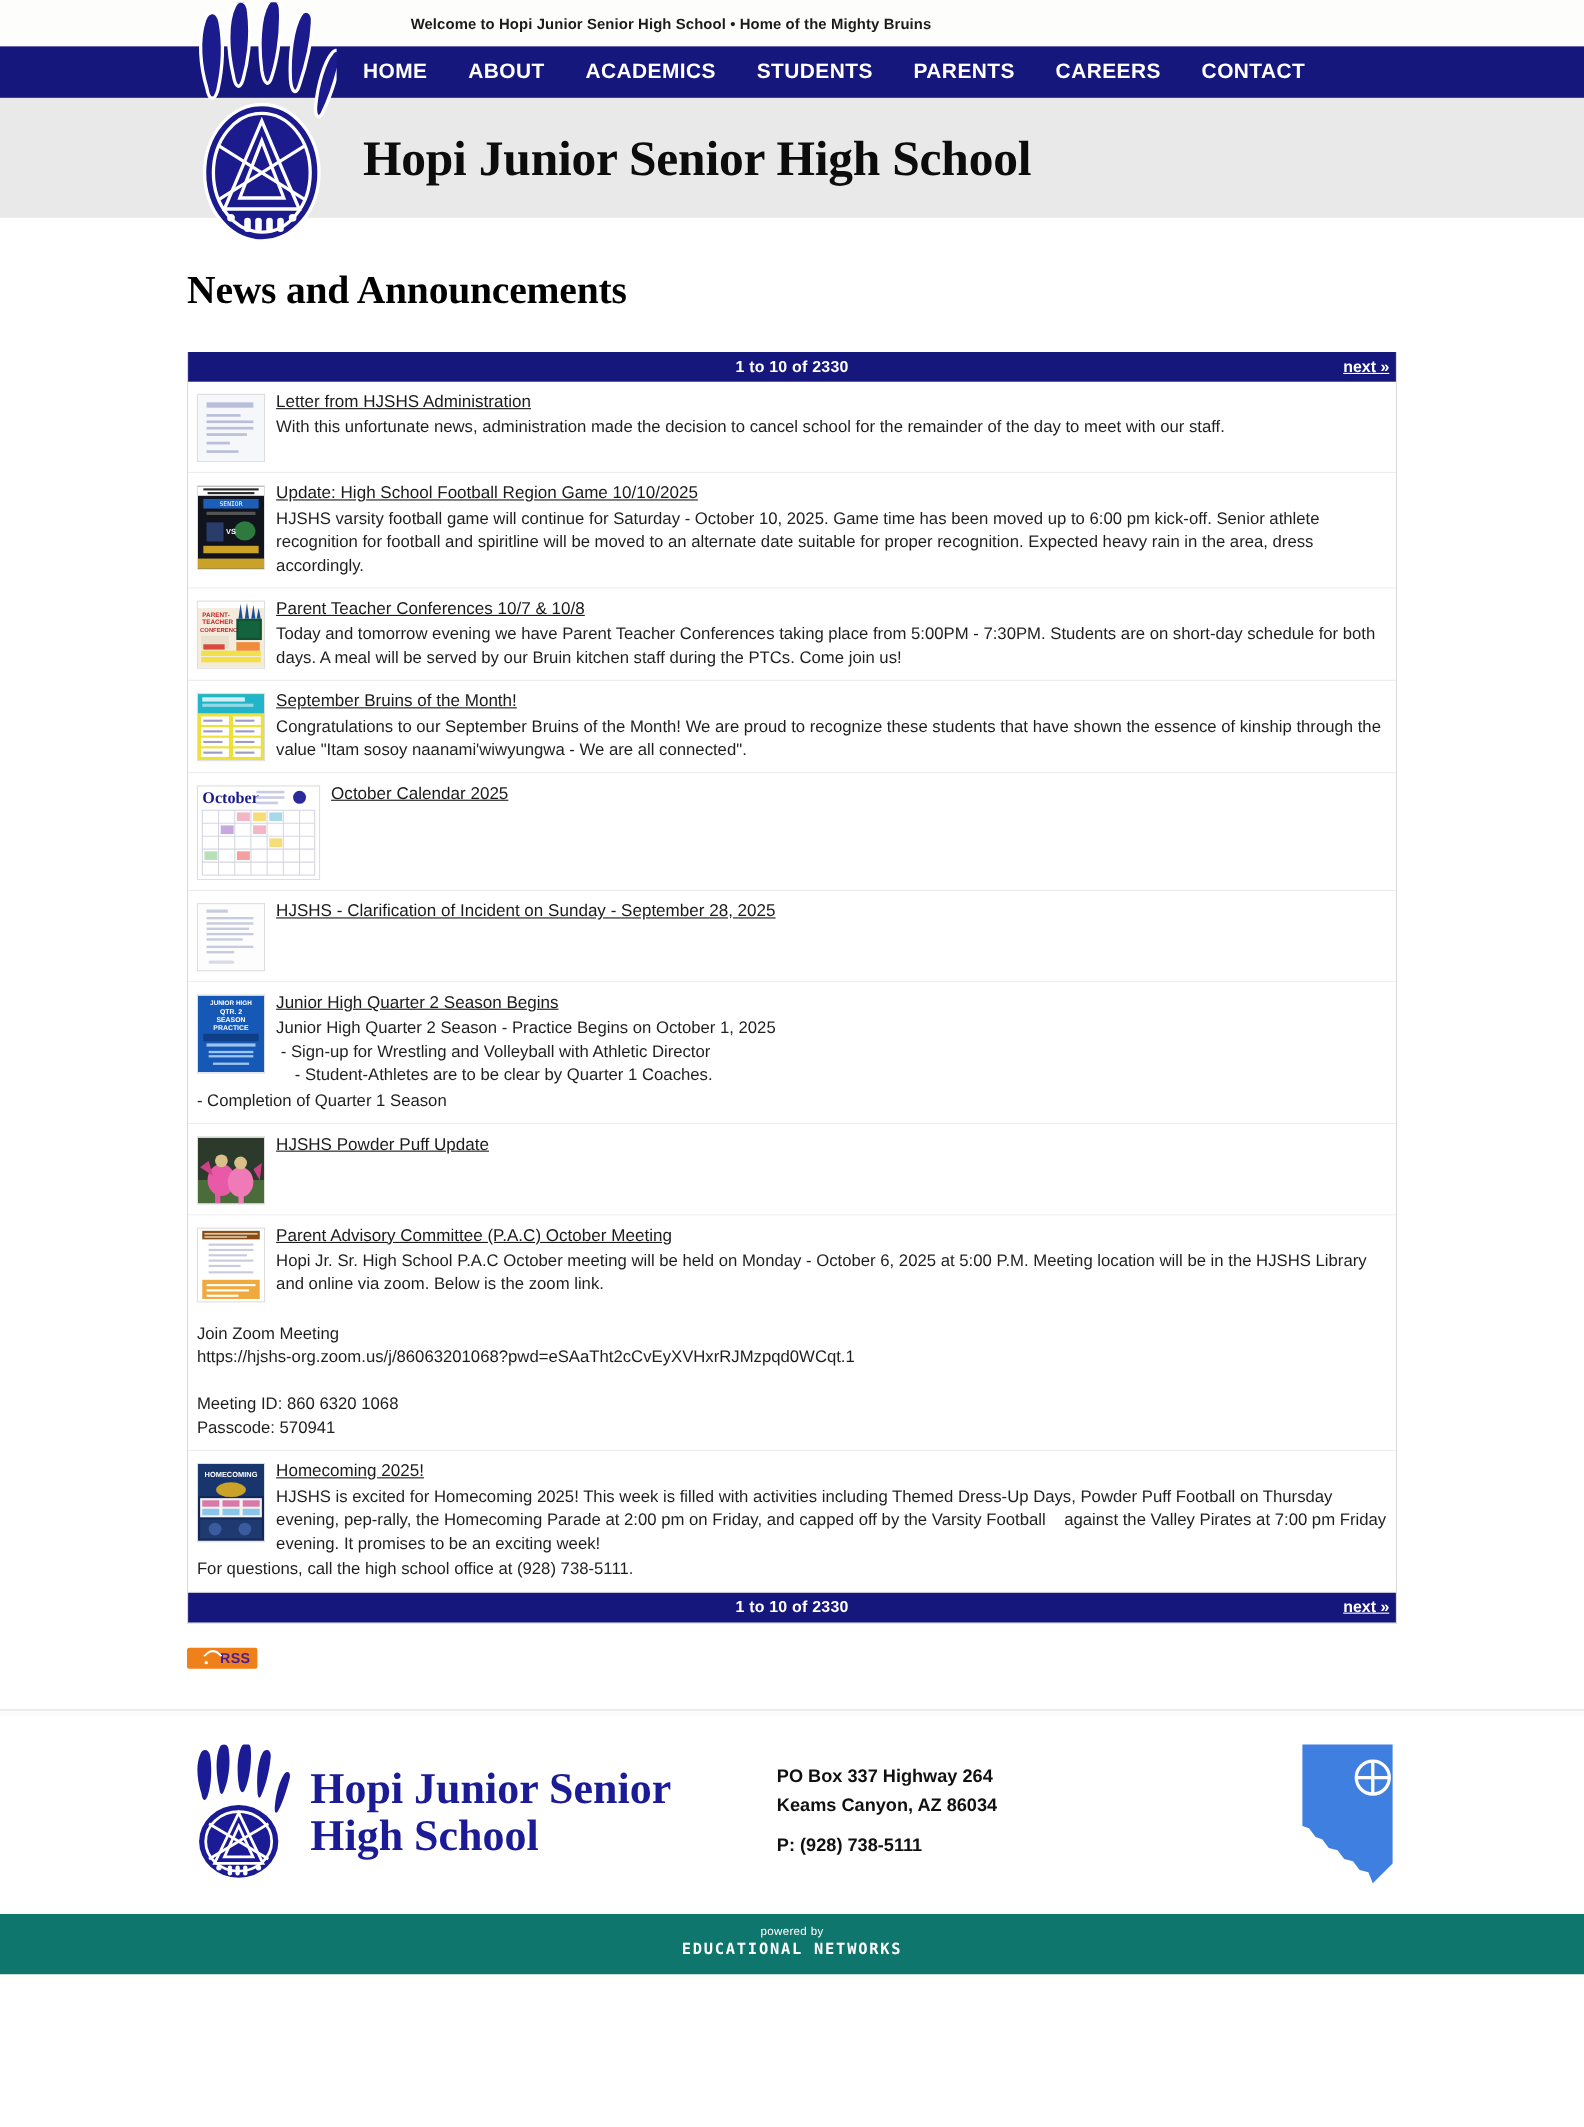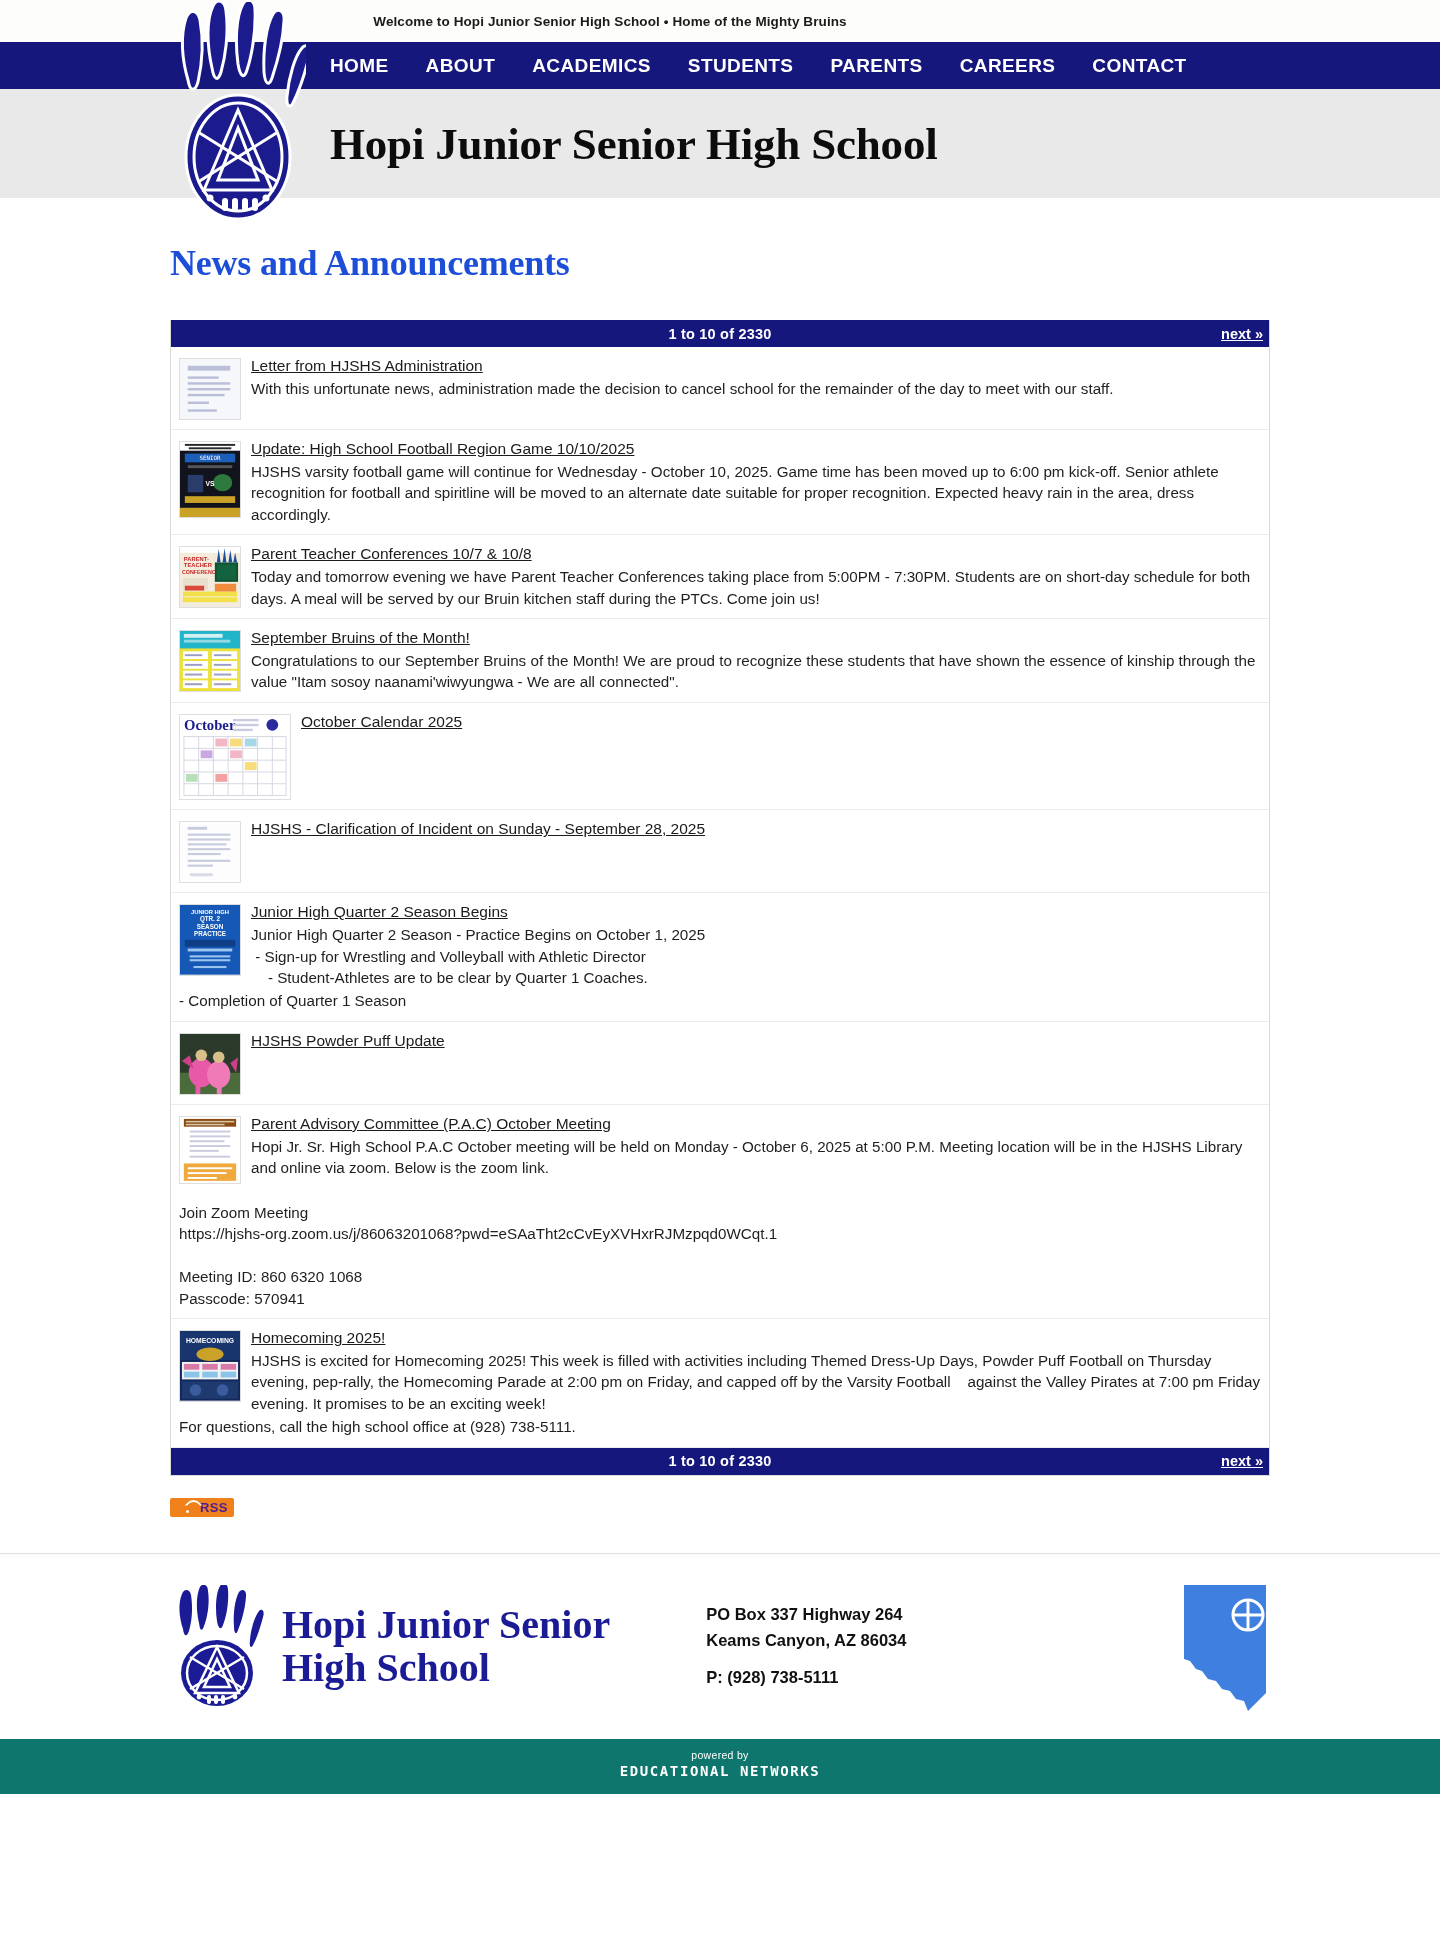--- a/index.html
+++ b/index.html
@@ -146,21 +146,21 @@
   }
 
   
   .page-wrap {
     padding: 0 0 0 0;
   }
   .page-title {
     font-family: "Liberation Serif", serif;
     font-size: 36px;
     font-weight: 700;
-    color: #1d4ed8;
+    color: #000000;
     margin: 44px 0 0 170px;
     letter-spacing: -.2px;
   }
 
   .news-table {
     margin: 36px 170px 0 170px;
     border: 1px solid #d9d9d9;
     border-top: none;
   }
 
@@ -439,21 +439,21 @@
           <rect x="8" y="24" width="46" height="3" fill="#555"></rect>
           <rect x="8" y="34" width="16" height="18" fill="#2a3c6a"></rect>
           <ellipse cx="44" cy="42" rx="10" ry="9" fill="#2e7a3e"></ellipse>
           <text x="31" y="45" font-size="7" fill="#fff" text-anchor="middle" font-weight="bold">VS</text>
           <rect x="5" y="56" width="52" height="7" fill="#c9a227"></rect>
           <rect x="0" y="68" width="62" height="10" fill="#c9a227"></rect>
         </svg>
       </div>
       <div class="news-body">
         <a class="news-link">Update: High School Football Region Game 10/10/2025</a>
-        <div class="news-desc">HJSHS varsity football game will continue for Wednesday - October 10, 2025. Game time has been moved up to 6:00 pm kick-off. Senior athlete recognition for football and spiritline will be moved to an alternate date suitable for proper recognition. Expected heavy rain in the area, dress accordingly.</div>
+        <div class="news-desc">HJSHS varsity football game will continue for Saturday - October 10, 2025. Game time has been moved up to 6:00 pm kick-off. Senior athlete recognition for football and spiritline will be moved to an alternate date suitable for proper recognition. Expected heavy rain in the area, dress accordingly.</div>
       </div>
     </div>
 
     <div class="news-row">
       <div class="thumb">
         <svg viewBox="0 0 62 62">
             <rect width="62" height="62" fill="#f3ecdc"></rect>
           <rect x="0" y="0" width="62" height="6" fill="#ffffff"></rect>
           <text x="4" y="14" font-size="6" fill="#c62828" font-weight="bold">PARENT-</text>
           <text x="4" y="21" font-size="6" fill="#c62828" font-weight="bold">TEACHER</text>

